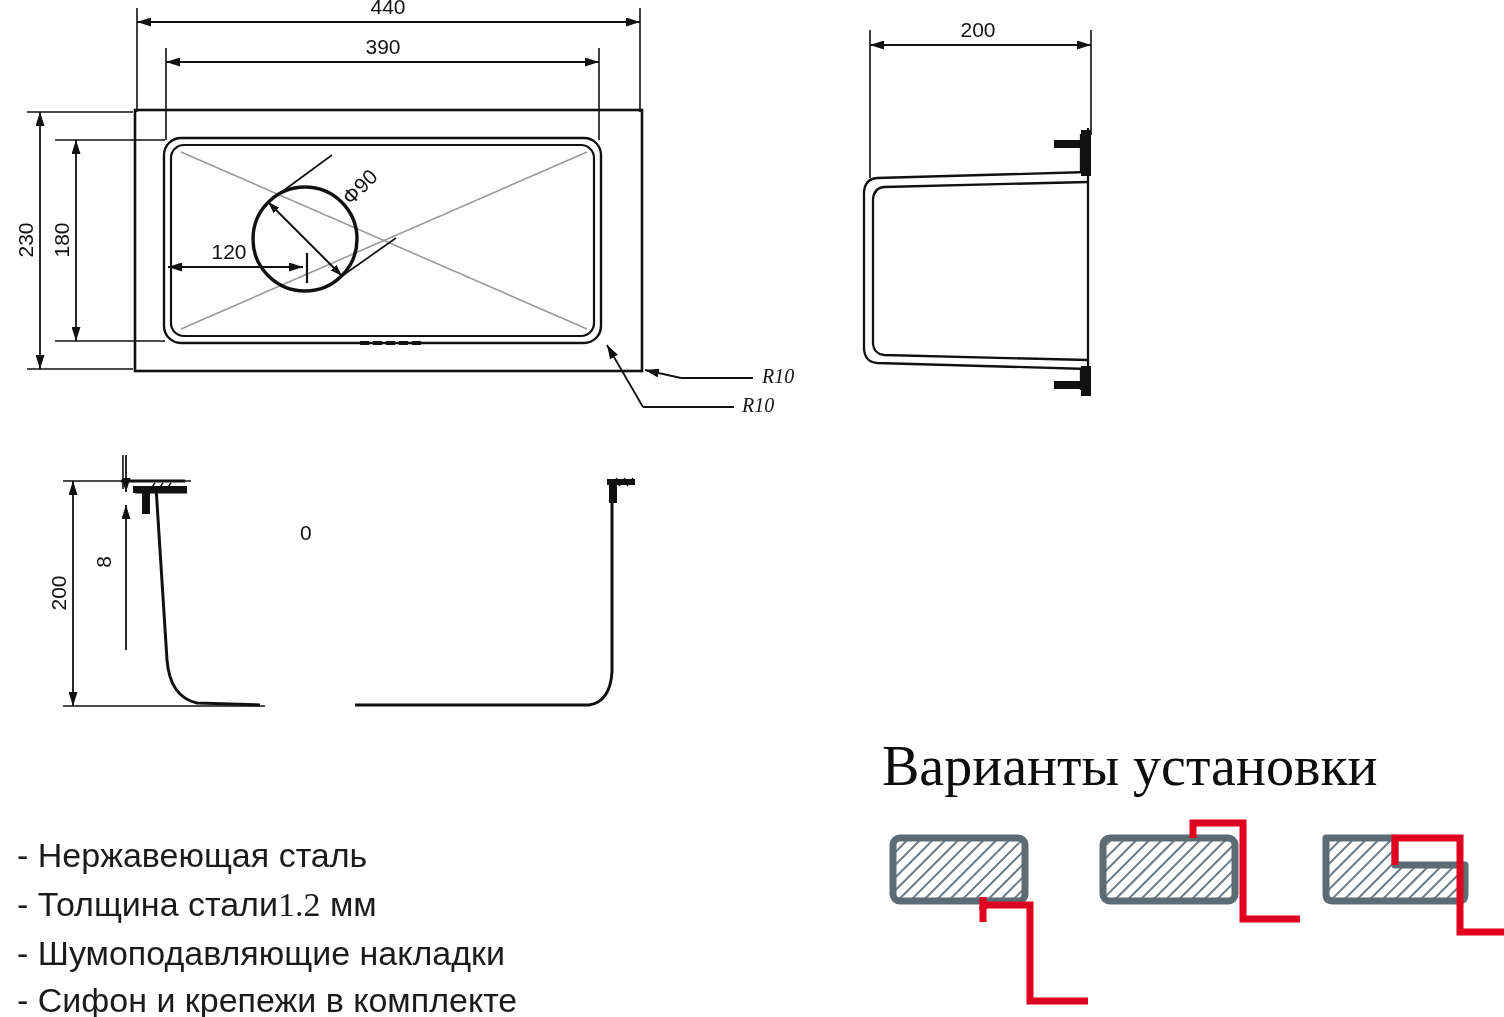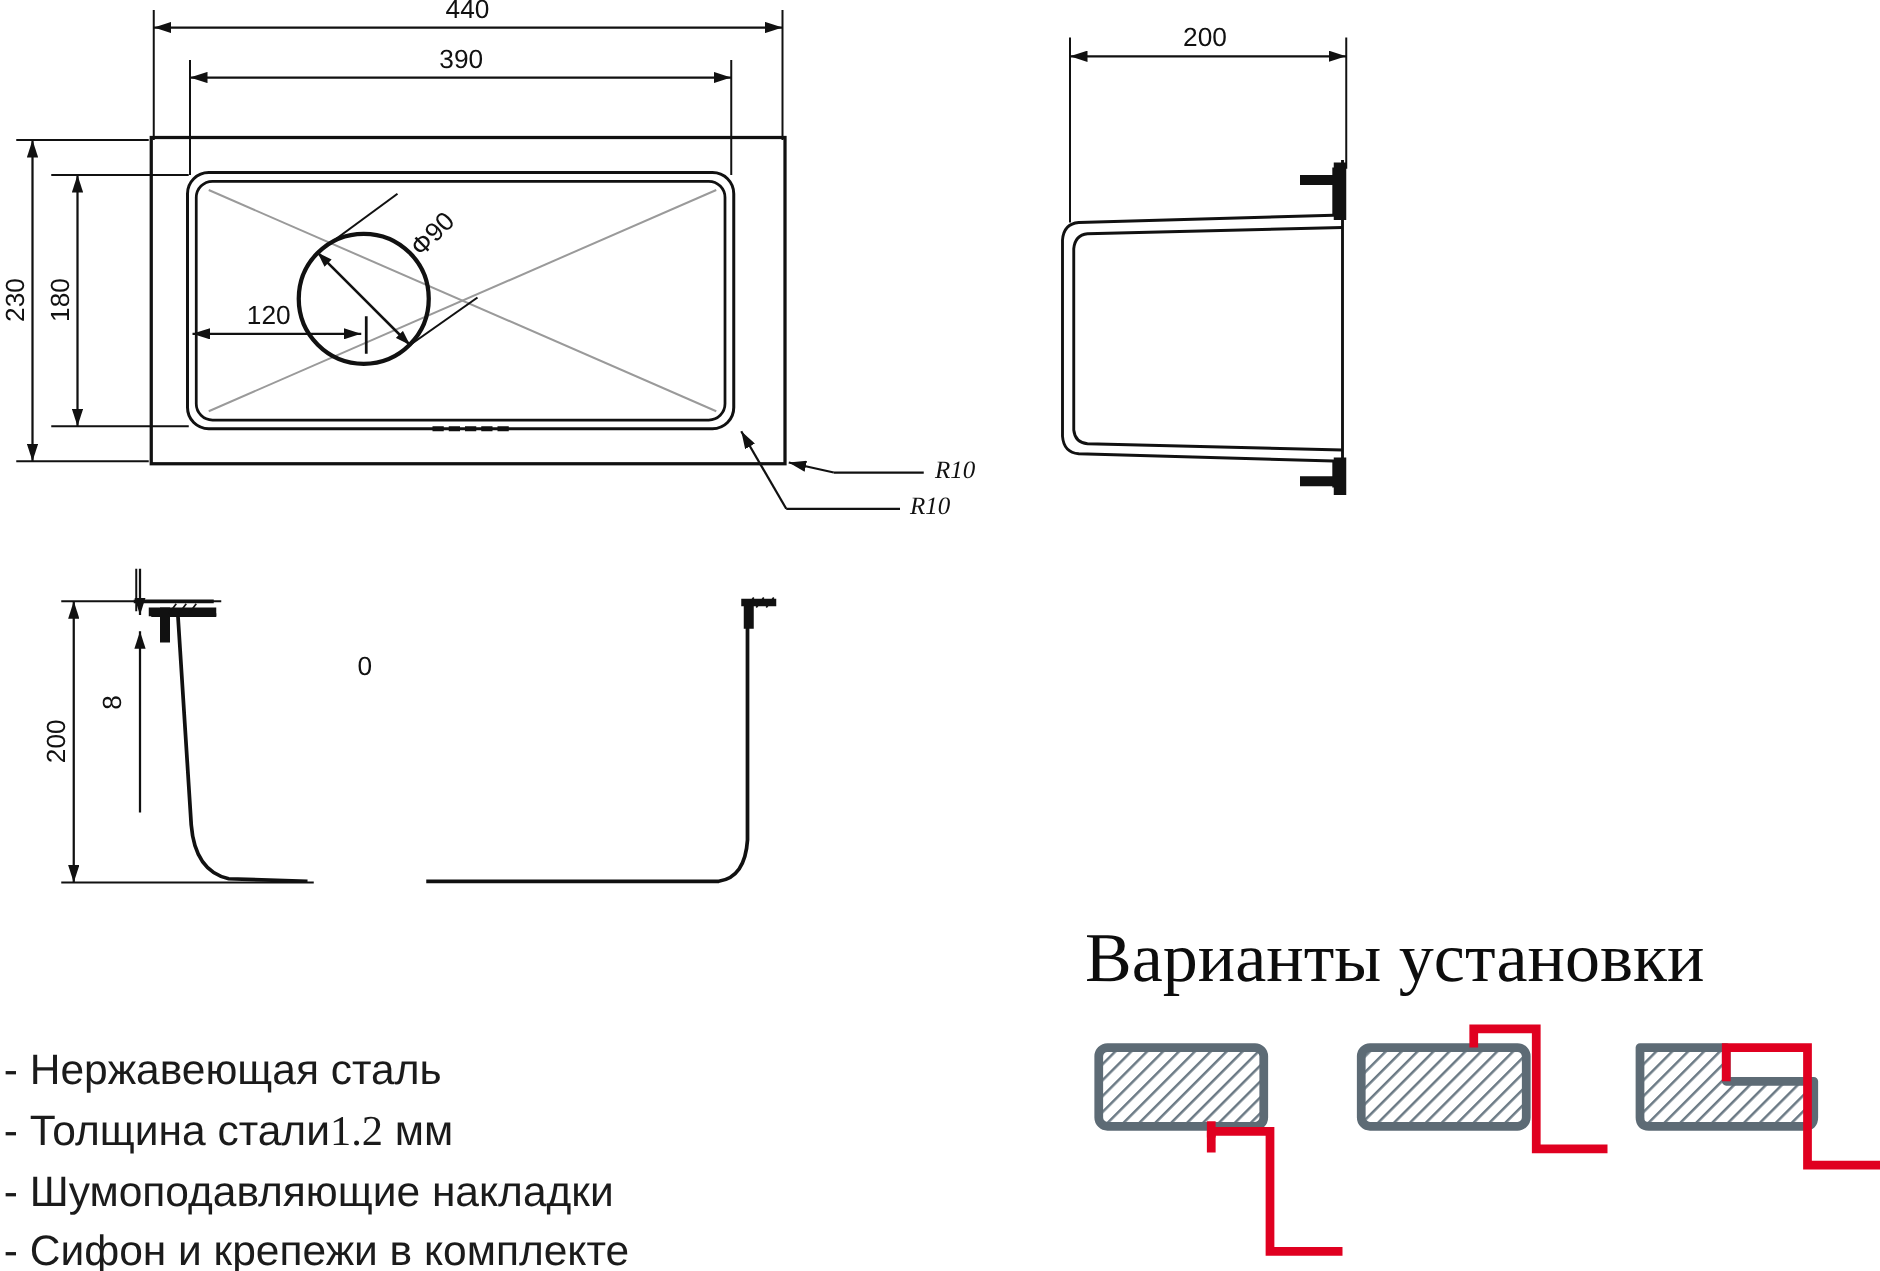--- a/index.html
+++ b/index.html
@@ -1,18 +1,18 @@
 <!DOCTYPE html>
 <html><head>
 <meta charset="utf-8">
 <style>
   html,body{margin:0;padding:0;background:#ffffff;}
   body{width:1504px;height:1017px;position:relative;overflow:hidden;
        font-family:"Liberation Sans",sans-serif;color:#1a1a1a;}
-  #stage{position:absolute;left:1px;top:0;width:1246px;height:1017px;}
+  #stage{position:absolute;left:15px;top:0;width:1246px;height:1017px;}
   svg{display:block;}
   .dimtxt{font-family:"Liberation Sans",sans-serif;font-size:21px;fill:#111;}
   .rlabel{font-family:"Liberation Serif",serif;font-style:italic;font-size:20px;fill:#111;}
   .spectext{font-family:"Liberation Sans",sans-serif;font-size:34px;fill:#1b1b1b;}
   .spectext .ser{font-family:"Liberation Serif",serif;}
   .headline{font-family:"Liberation Serif",serif;font-size:56px;fill:#0d0d0d;}
 </style>
 </head>
 <body>
 

